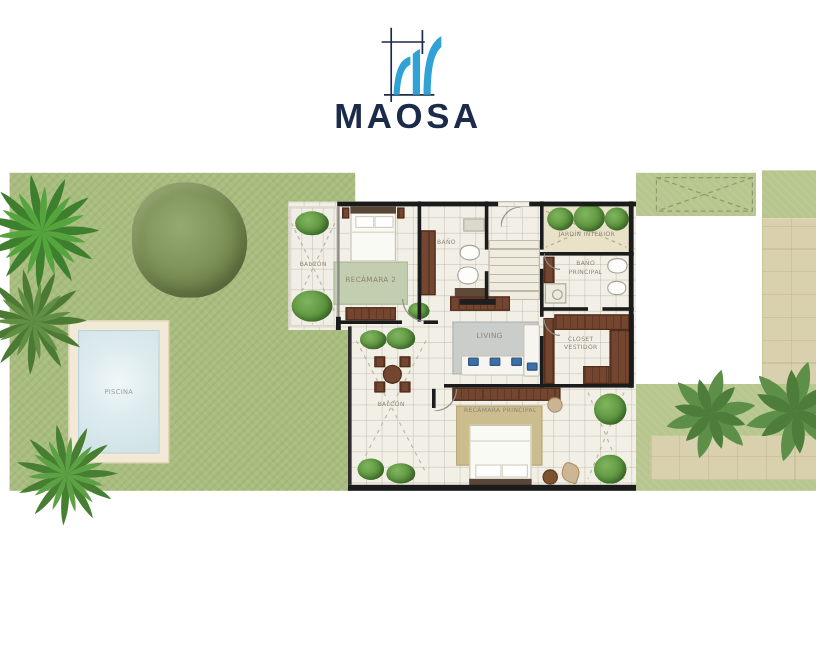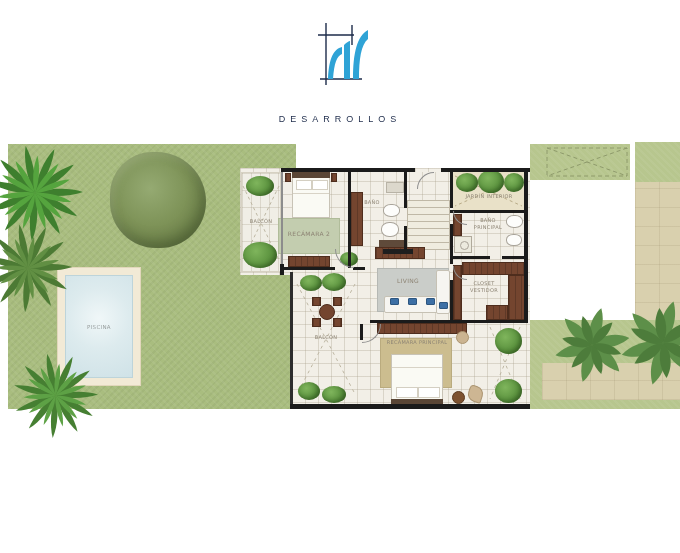--- a/index.html
+++ b/index.html
@@ -91,21 +91,21 @@
       <line x1="2" y1="12" x2="38" y2="12"></line>
       <line x1="36" y1="2" x2="36" y2="22"></line>
       <line x1="4" y1="56" x2="46" y2="56"></line>
     </g>
     <g fill="#2fa3d6">
       <path d="M12,56 C13,34 18,26 26,24 L26,31 C21,33 18,40 17,56 Z"></path>
       <path d="M28,56 L28,22 C30,20 33,18 34,18 L34,56 Z"></path>
       <path d="M37,56 C37,30 41,13 52,7 L52,16 C45,22 43,36 43,56 Z"></path>
     </g>
   </svg>
-  <div class="brand-tag">DESARROLLOS</div>
+  <div class="brand-name">MAOSA</div>
 
   <div class="abs grass" style="left:8px;top:144px;width:288px;height:265px;"></div>
   <div class="tree" style="left:110px;top:152px;width:96px;height:96px;"></div>
 
   <div class="abs pool-deck" style="left:57px;top:267px;width:84px;height:119px;"></div>
   <div class="abs pool-water" style="left:65px;top:275px;width:68px;height:103px;"></div>
   <div class="lbl" style="left:65px;top:324px;width:68px;color:#9aa0a0;font-size:5.5px;">PISCINA</div>
 
   <div class="abs grass2" style="left:530px;top:144px;width:100px;height:36px;"></div>
   <svg class="abs" style="left:546px;top:147px" width="82" height="30" viewBox="0 0 82 30">

